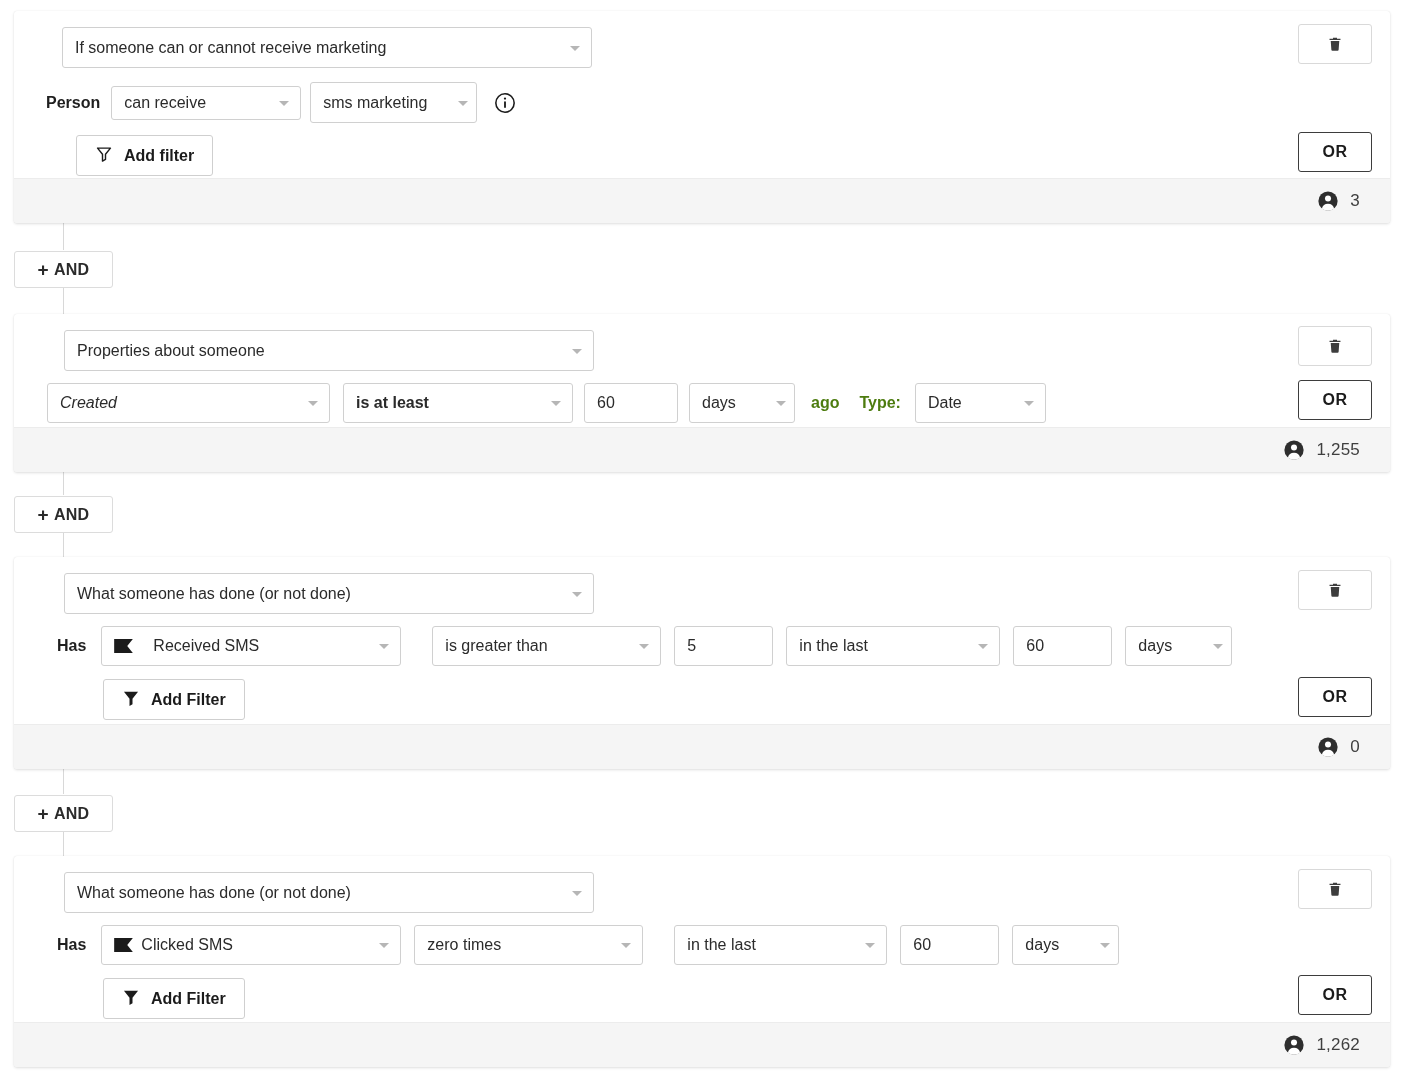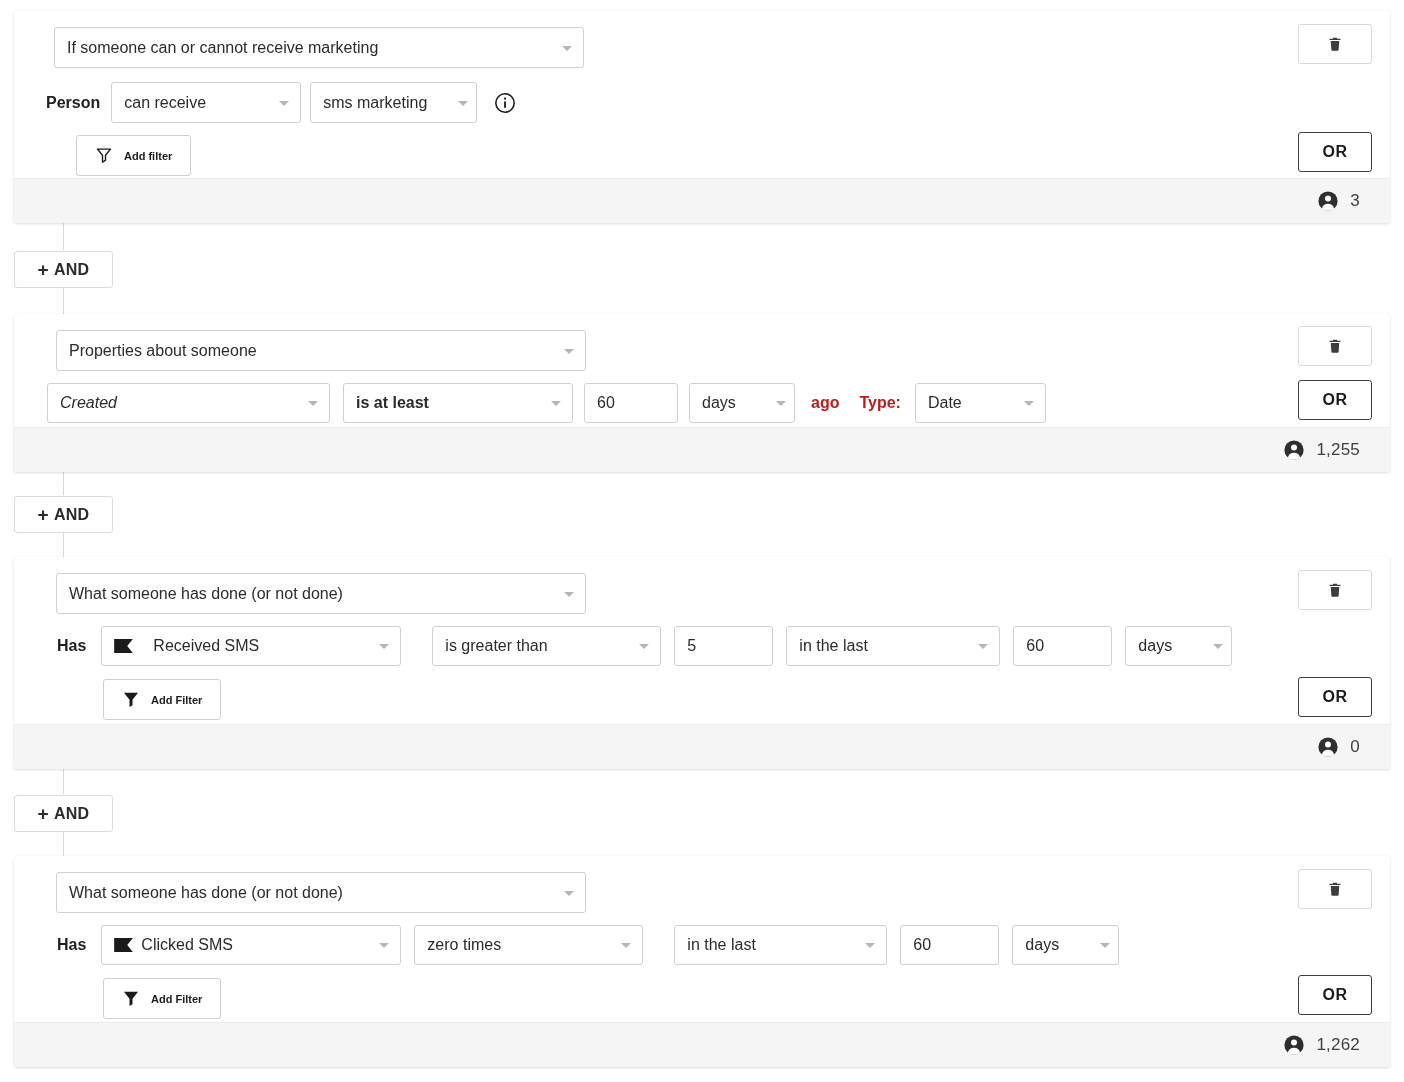--- a/index.html
+++ b/index.html
@@ -88,21 +88,21 @@
     border-right: 5px solid transparent;
     border-top: 5px solid #b6b6b6;
   }
   .caret.tight { right: 8px; }
   .txtbox { justify-content: flex-start; }
 
   
   .type-select {
     width: 530px;
     height: 41px;
-    margin-left: 8px;
+    margin-left: 16px;
   }
 
   .row {
     display: flex;
     align-items: center;
     gap: 9px;
     margin-top: 13px;
   }
   .row-label {
     font-size: 16px;
@@ -114,21 +114,21 @@
   
   .addbtn {
     border: 1px solid #cfcfcf;
     border-radius: 3px;
     background: #fff;
     height: 41px;
     display: inline-flex;
     align-items: center;
     gap: 11px;
     padding: 0 18px;
-    font-size: 11px;
+    font-size: 16px;
     font-weight: bold;
     color: #1b1b1b;
     cursor: pointer;
   }
 
   
   .trash-btn {
     position: absolute;
     border: 1px solid #d9d9d9;
     border-radius: 3px;
@@ -175,21 +175,21 @@
     color: #2b2b2b;
     z-index: 3;
     cursor: pointer;
     letter-spacing: .3px;
   }
   .plus { font-size: 19px; font-weight: bold; line-height: 1; }
 
   .inline-word {
     font-size: 16px;
     font-weight: bold;
-    color: #b91c1c;
+    color: #4d7c0f;
     padding: 0 2px;
   }
 
   
   .flag-ico { display:inline-block; width:19px; height:14px; margin-right:8px; flex:0 0 auto; }
   .funnel-ico { width:18px; height:18px; flex:0 0 auto; }
   .info-ico { width:22px; height:22px; flex:0 0 auto; }
   .person-ico { width:22px; height:22px; flex:0 0 auto; }
   .trash-ico { width:16px; height:18px; }
 </style>
@@ -207,21 +207,21 @@
 
   <div class="card" style="top:11px;">
     <div class="card-body" style="height:167px;">
       <div class="ctl sel type-select">
         <span>If someone can or cannot receive marketing</span>
         <span class="caret"></span>
       </div>
 
       <div class="row" style="margin-top:14px;">
         <span class="row-label">Person</span>
-        <div class="ctl sel" style="width:190px;height:41px;">
+        <div class="ctl sel" style="width:190px;height:34px;">
           <span>can receive</span>
           <span class="caret"></span>
         </div>
         <div class="ctl sel" style="width:167px;height:41px;padding-right:26px;">
           <span>sms marketing</span>
           <span class="caret tight"></span>
         </div>
         <span style="margin-left:8px;display:inline-flex;">
           <svg class="info-ico" viewBox="0 0 24 24" fill="none">
             <circle cx="12" cy="12" r="10" stroke="#1b1b1b" stroke-width="1.7"></circle>

